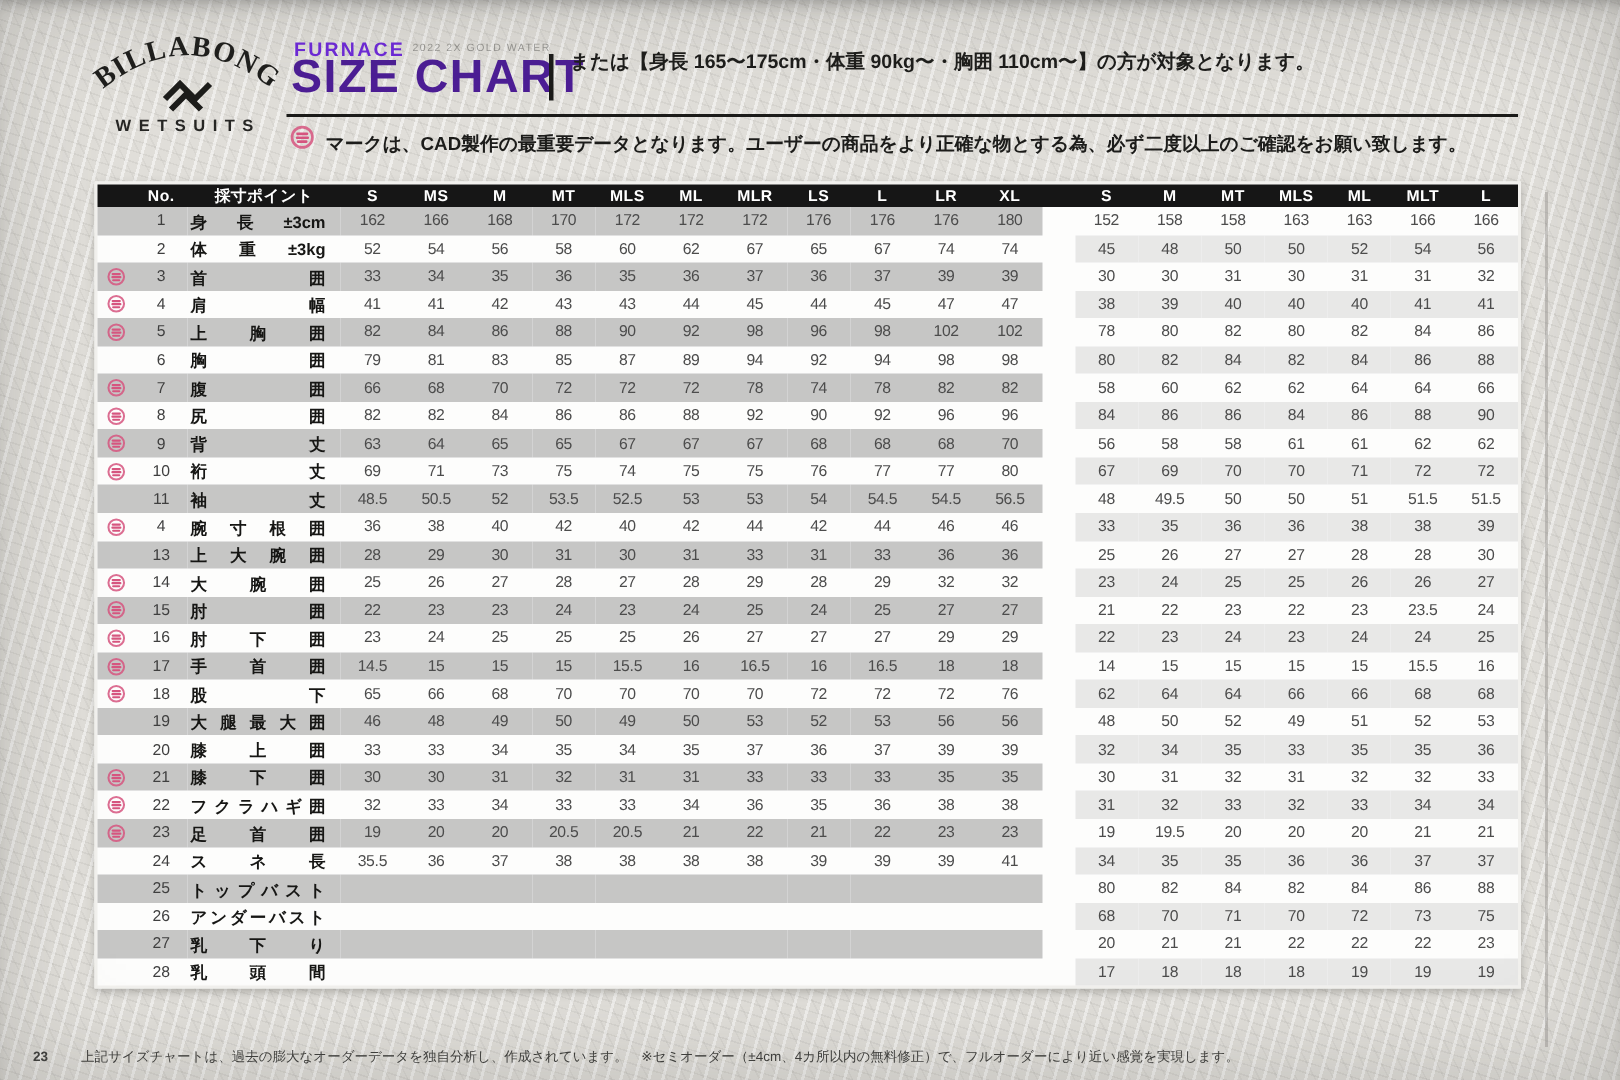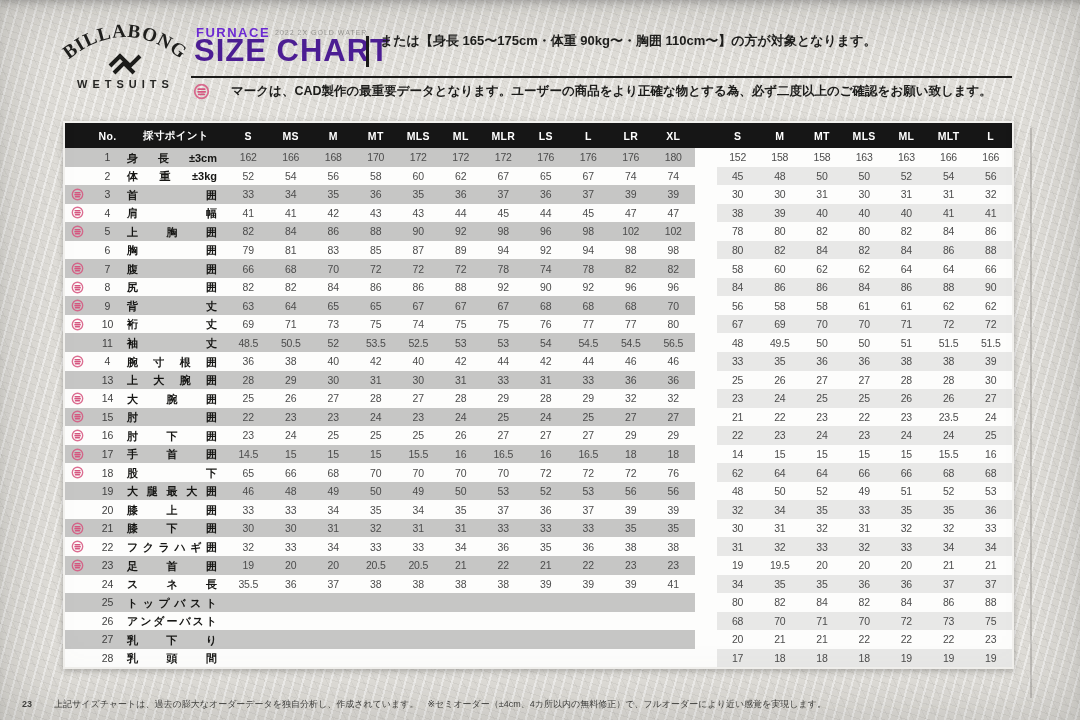--- a/index.html
+++ b/index.html
@@ -24,28 +24,28 @@
   .furnace{position:absolute;left:196px;top:25px;font-size:13px;font-weight:700;
     letter-spacing:1.5px;color:#6d28d9;}
   .furnace-sub{position:absolute;left:275px;top:29px;font-size:7px;letter-spacing:1px;
     color:#191917;opacity:.38;}
   .sizechart{position:absolute;left:194px;top:33px;font-size:31px;font-weight:800;
     letter-spacing:1px;color:#4c1d95;}
   .vbar{position:absolute;left:366px;top:36px;width:3px;height:31px;background:#1a1a18;}
   .bignote{position:absolute;left:380px;top:32px;width:640px;font-size:13px;font-weight:700;
     color:#1c1c1a;line-height:18px;}
   .rule{position:absolute;left:191px;top:76px;width:821px;height:2px;background:#1b1b19;}
-  .legend{position:absolute;left:193px;top:83px;display:flex;align-items:flex-start;gap:21px;}
+  .legend{position:absolute;left:193px;top:83px;display:flex;align-items:flex-end;gap:7px;}
   .legend .txt{font-size:12.5px;font-weight:700;color:#1c1c1a;}
 
   
   .table-wrap{position:absolute;left:63px;top:121px;width:947px;z-index:3;
     border:2px solid #f2f1ee;box-shadow:0 2px 6px rgba(70,68,65,.35);background:#fdfdfc;}
   .grid{display:grid;grid-template-columns:25px 35px 102px repeat(11,42.5px) 22px repeat(7,42.2px);}
-  .thead{background:#161616;color:#fff;height:25px;}
+  .thead{background:#161616;color:#fff;height:15px;}
   .thead .c{display:flex;align-items:center;justify-content:center;
     font-size:10.5px;font-weight:700;letter-spacing:.3px;}
   .trow{height:18.55px;}
   .trow .c{display:flex;align-items:center;justify-content:center;overflow:hidden;}
   .trow .num{font-size:10.5px;color:#4c4c4c;font-weight:500;letter-spacing:-.2px;}
   .trow .no{font-size:10.5px;color:#3f3f3f;font-weight:500;}
   .trow .label{display:block;font-size:11px;font-weight:700;color:#161614;
     padding:2.5px 10px 0 2px;text-align:justify;text-align-last:justify;white-space:nowrap;}
   .trow.lz-on .lz{background:#c6c6c5;}
   .trow.rz-on .rz{background:#e8e8e7;}

